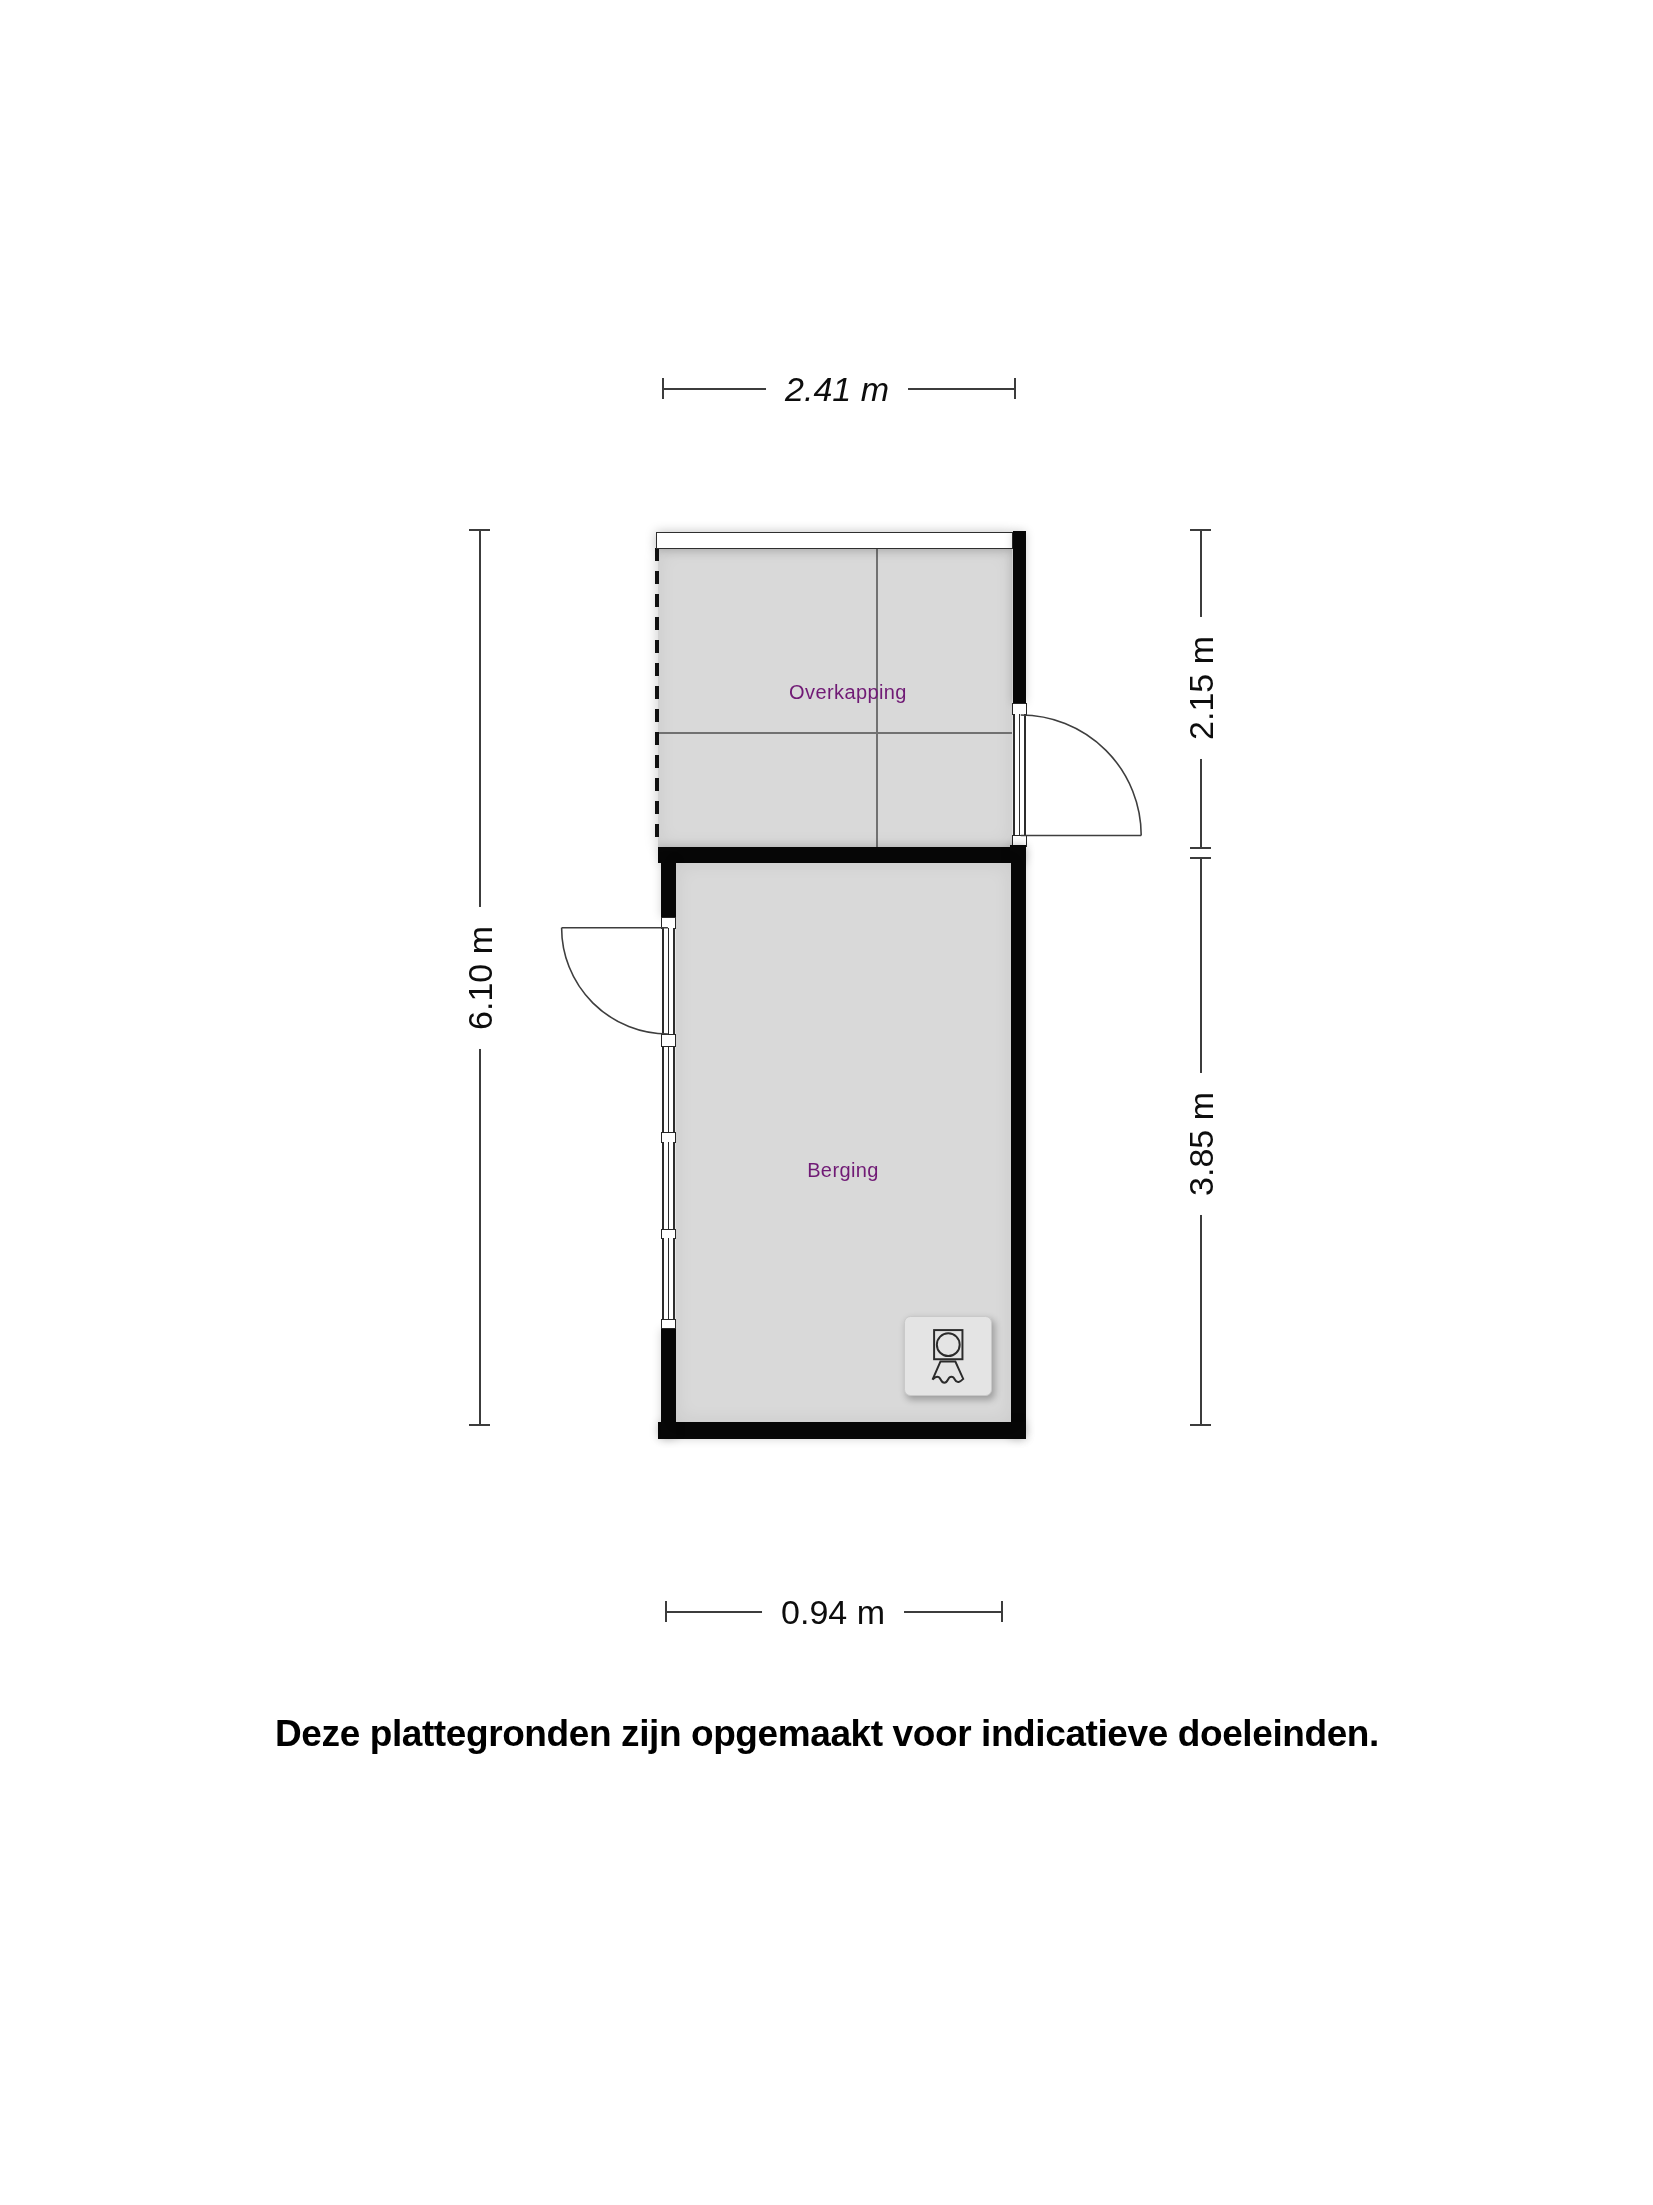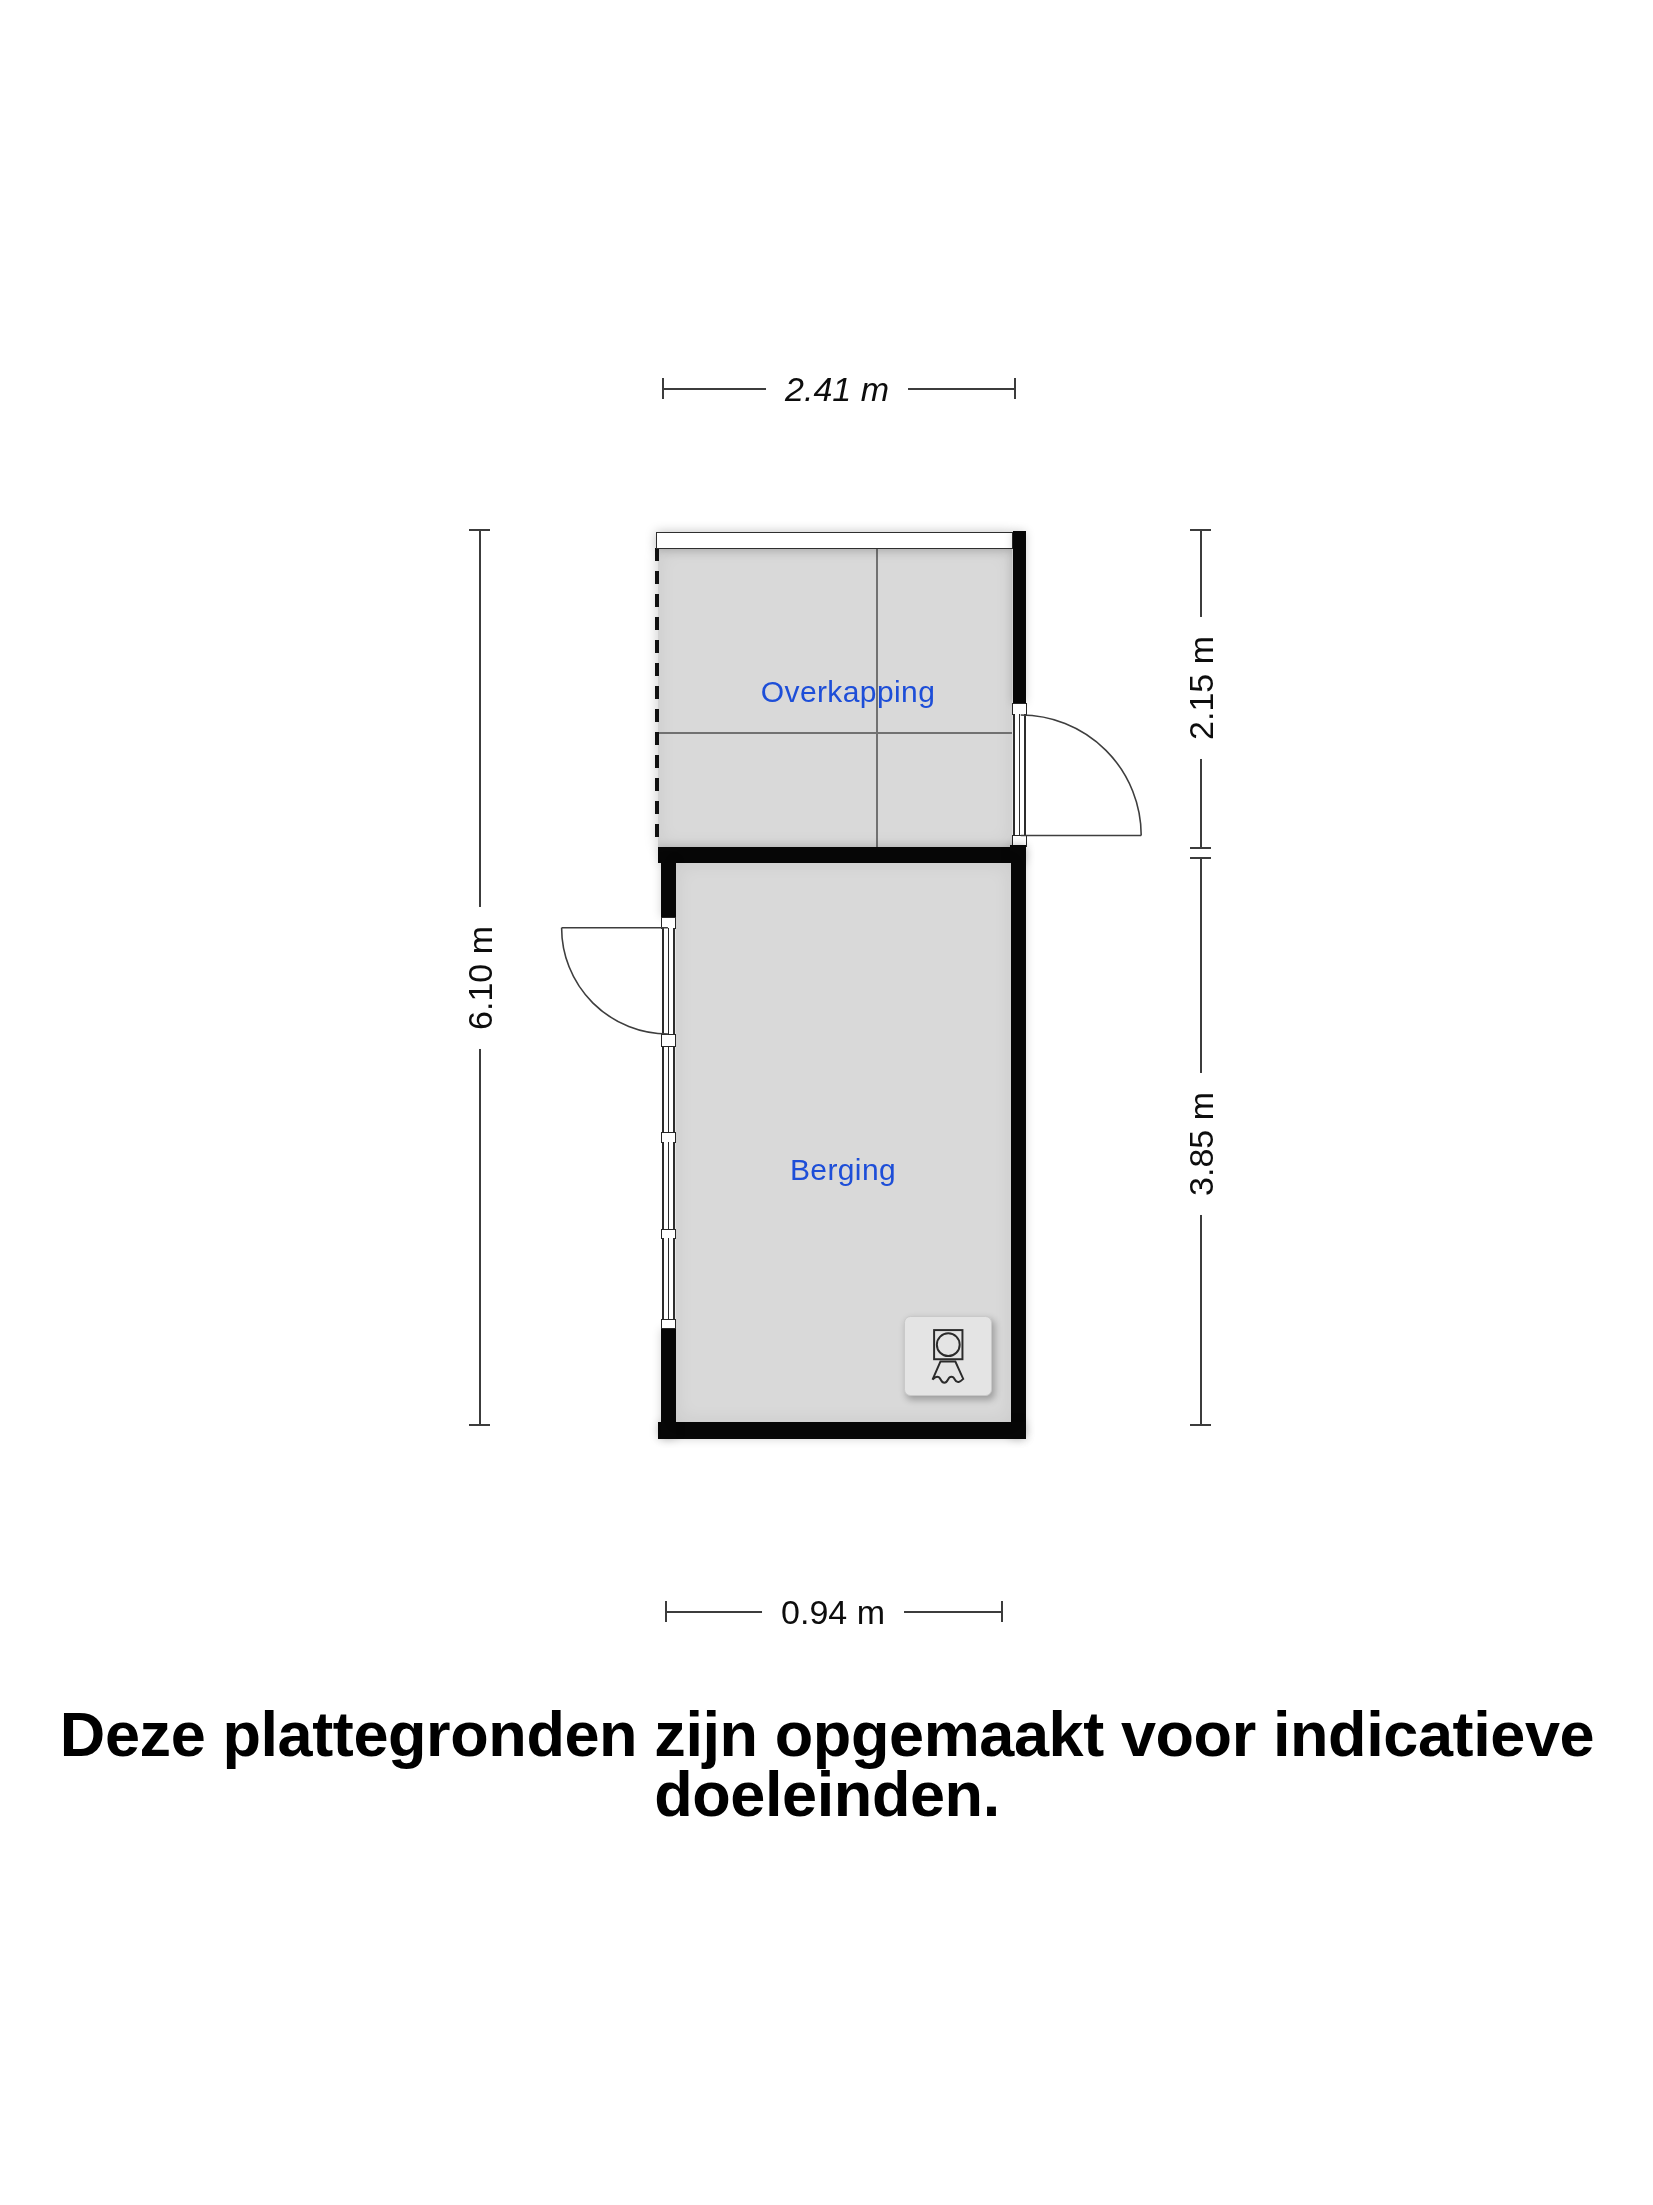--- a/index.html
+++ b/index.html
@@ -34,21 +34,21 @@
         transparent calc(50% + 0.8px) calc(100% - 1.6px),
         #2c2c2c calc(100% - 1.6px) 100%),
       #ffffff;
   }
   .post {
     position:absolute; background:#ffffff; border:1.6px solid #262626;
     box-sizing:border-box;
   }
   .room-label {
     position:absolute; transform:translate(-50%,-50%);
-    font-size:30px; color:#1d4ed8; letter-spacing:0.4px; white-space:nowrap;
+    font-size:20px; color:#701a75; letter-spacing:0.4px; white-space:nowrap;
   }
 
   
   .dimline, .tick { position:absolute; background:#3c3c3c; }
   .dim-label {
     position:absolute; background:#ffffff; color:#0d0d0d;
     font-size:34px; white-space:nowrap; padding:1.6px 19px;
     transform:translate(-50%,-50%);
   }
   .dim-label.rot { transform:translate(-50%,-50%) rotate(-90deg); }
@@ -59,21 +59,21 @@
     background:#e4e4e4; border:1.6px solid #c9c9c9; border-radius:6.3px;
     box-sizing:border-box; box-shadow:2.4px 3.2px 7px rgba(0,0,0,0.28);
   }
 
   
   #overlay { position:absolute; left:0; top:0; pointer-events:none; }
 
   
   #disclaimer {
     position:absolute; left:0; top:1704px; width:100%;
-    text-align:center; font-weight:bold; font-size:63px; line-height:60px;
+    text-align:center; font-weight:bold; font-size:37px; line-height:60px;
     color:#000000; letter-spacing:-0.4px;
   }
 </style>
 </head>
 <body>
 
 <div id="canvas">
 
   <div class="room-fill" style="left:658px;top:548px;width:354px;height:299px;"></div>
   <div class="grid" style="left:876px;top:548px;width:1.6px;height:299px;"></div>

